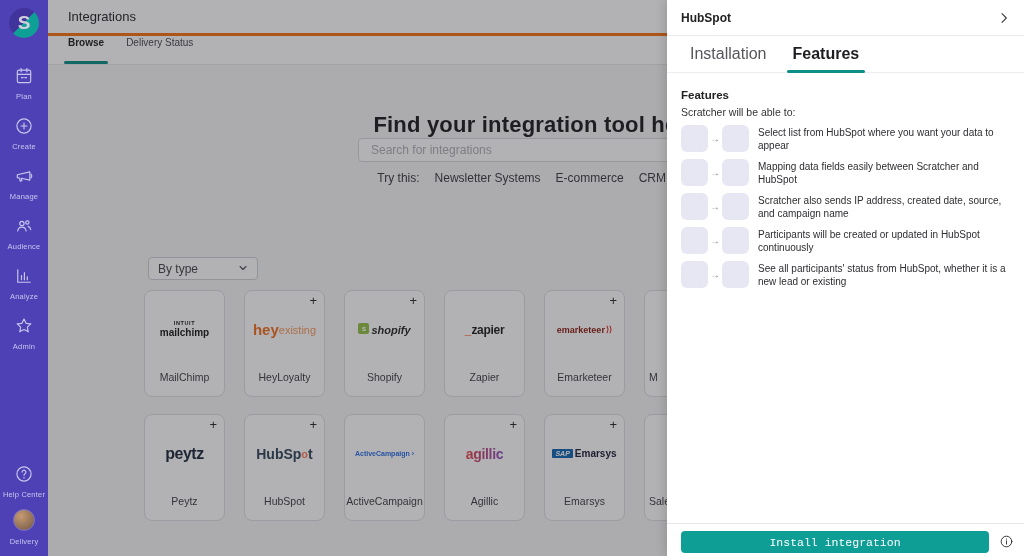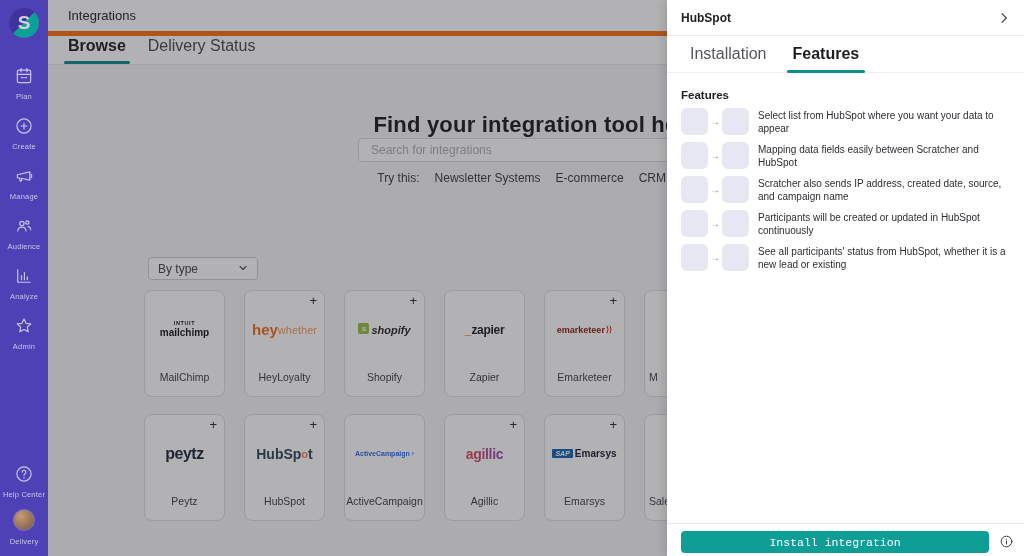--- a/index.html
+++ b/index.html
@@ -17,26 +17,26 @@
   .nav-item .lbl { font-size:7.5px; color:#c9c5ee; letter-spacing:.2px; }
   .nav-item svg { display:block; }
   .sidebar .spacer { flex:1; }
   .avatar { width:22px; height:22px; border-radius:50%;
             background:radial-gradient(circle at 35% 30%, #c79b72 0%, #96755a 55%, #6e5642 100%);
             border:1px solid #7d72cc; }
   .bottom-item { margin-bottom:10px;text-align:right; }
 
   
   .main { position:absolute; left:48px; right:0; top:0; bottom:0; background:#f6f6f8; }
-  .main-header { height:36px; background:#fff; border-bottom:5px solid #f97316;
+  .main-header { height:36px; background:#fff; border-bottom:3px solid #f97316;
                  display:flex; align-items:center; padding-left:20px; }
   .main-header .title { font-size:13px; font-weight:500; color:#26262b; }
   .tabbar { height:29px; background:#fff; border-bottom:1px solid #e7e7ec;
             display:flex; align-items:flex-end; padding-left:20px; gap:22px; }
-  .tab { font-size:16px; color:#4a4a52; padding-bottom:9px; position:relative; cursor:pointer; }
+  .tab { font-size:10px; color:#4a4a52; padding-bottom:16px; position:relative; cursor:pointer; }
   .tab.active { font-weight:700; color:#222; }
   .tab.active::after { content:""; position:absolute; left:-4px; right:-4px; bottom:0; height:3px;
                        background:#0b8f88; border-radius:2px; }
 
   .hero-title { margin-top:47px; text-align:center; font-size:22px; font-weight:700; color:#1e1e22; letter-spacing:.2px; }
   .search-wrap { display:flex; justify-content:center; }
   .search-input { width:356px; height:24px; border:1px solid #d6d6de; border-radius:4px; background:#fff;
                   font-size:12px; color:#333; padding:0 12px; outline:none; font-family:"Liberation Sans",sans-serif; }
   .search-input::placeholder { color:#b0b0b8; }
   .try-this { display:flex; justify-content:center; align-items:center; gap:15px; margin-top:9px;
@@ -240,21 +240,21 @@
               <span class="mc-top">INTUIT</span>
               <span class="mc-main">mailchimp</span>
             </span>
           </div>
           <div class="card-label">MailChimp</div>
         </div>
         <div class="card">
           <span class="plus">+</span>
           <div class="logo-box">
             <span class="hl-hey">hey</span>
-            <span class="hl-loyalty">whether</span>
+            <span class="hl-loyalty">existing</span>
           </div>
           <div class="card-label">HeyLoyalty</div>
         </div>
         <div class="card">
           <span class="plus">+</span>
           <div class="logo-box">
             <span class="shopify-bag">s</span>
             <span class="shopify-text">shopify</span>
           </div>
           <div class="card-label">Shopify</div>
@@ -335,20 +335,21 @@
           <polyline points="9 5.5 15.5 12 9 18.5"></polyline>
         </svg>
     </span>
   </div>
   <div class="panel-tabs" id="panel-tabs">
       <span class="ptab">Installation</span>
       <span class="ptab active">Features</span>
     </div>
   <div class="panel-body">
     <div class="section-title">Features</div>
+    <div class="section-sub">Scratcher will be able to:</div>
     <div id="features-list">
         <div class="feature-row">
           <span class="sq"></span>
           <span class="feat-arrow">→</span>
           <span class="sq"></span>
           <span class="feat-text">Select list from HubSpot where you want your data to appear</span>
         </div>
         <div class="feature-row">
           <span class="sq"></span>
           <span class="feat-arrow">→</span>

